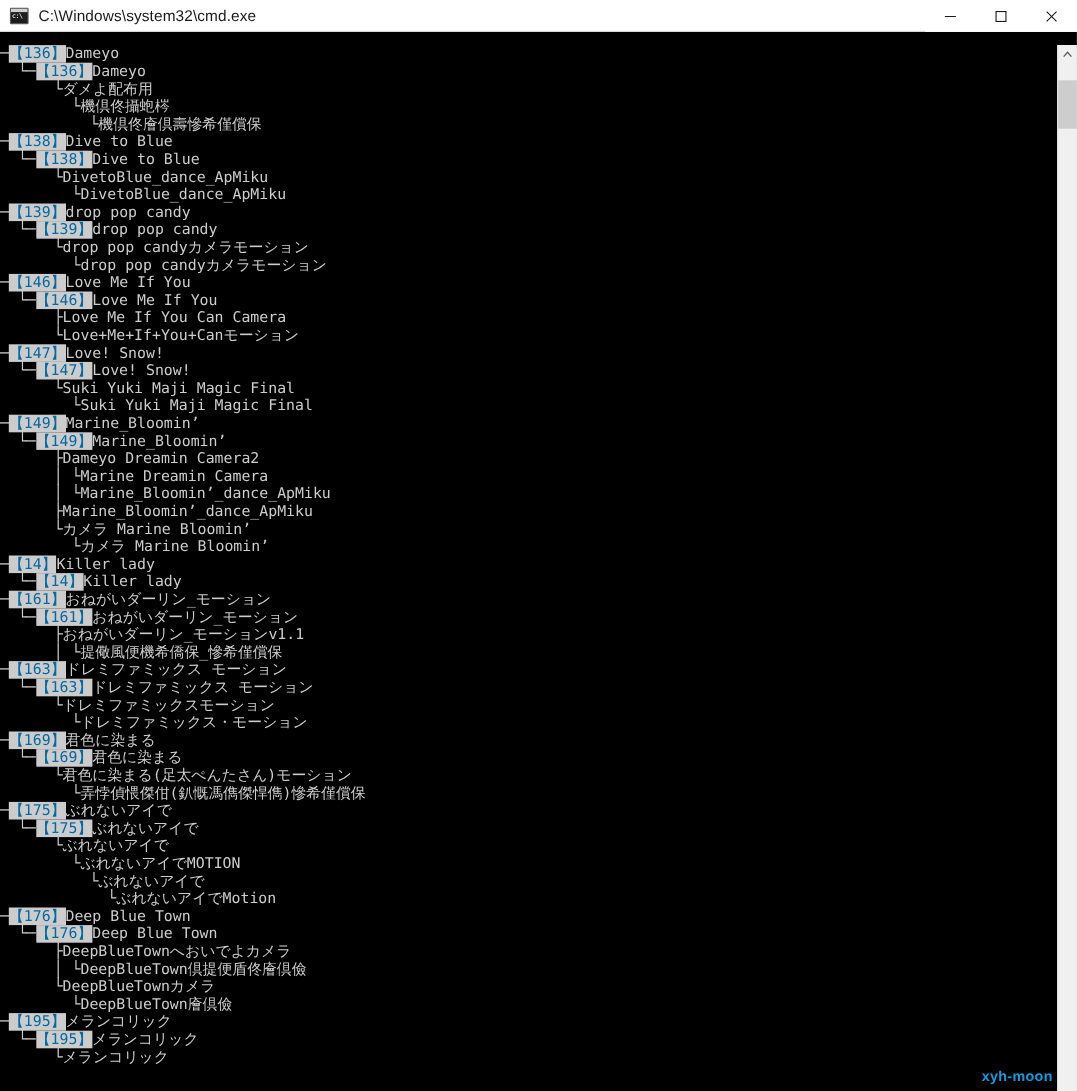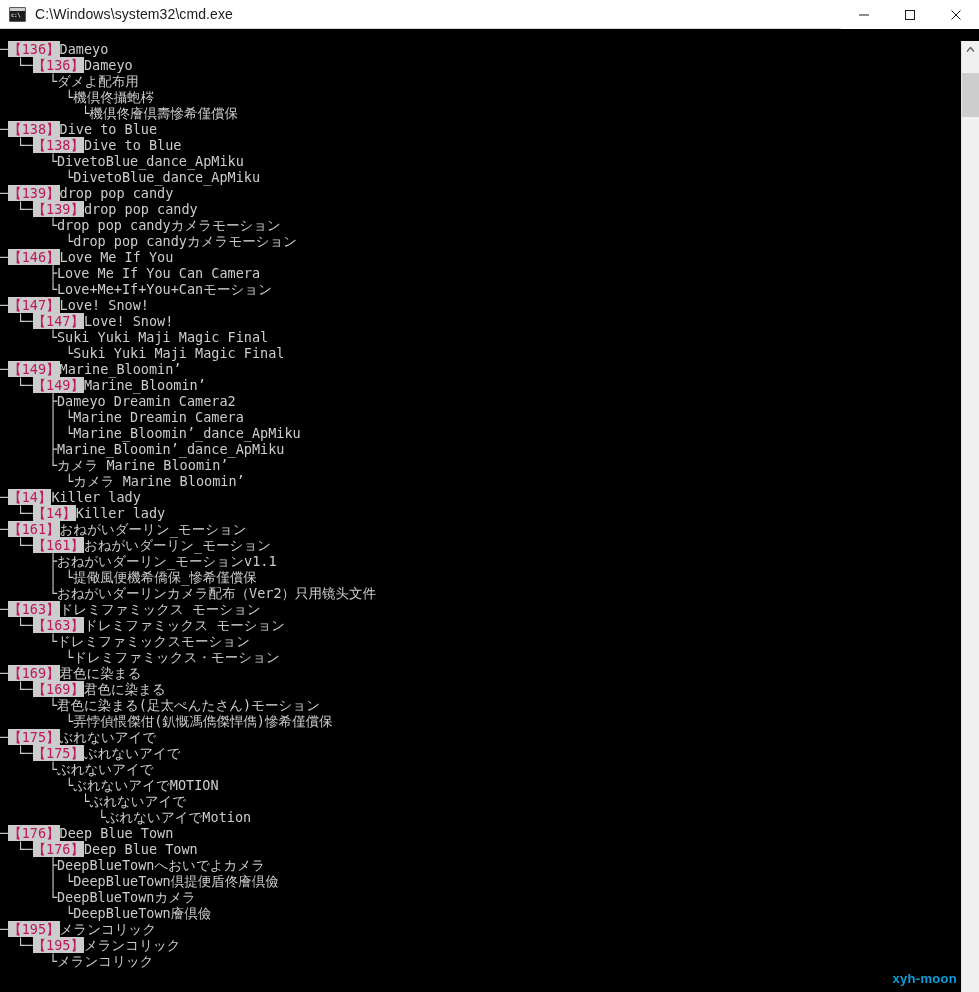--- a/index.html
+++ b/index.html
@@ -109,21 +109,21 @@
     line-height: 16px;
     height: 16px;
     color: #cccccc;
     white-space: pre;
     letter-spacing: 0px;
     margin: 0;
     padding: 0;
   }
   .line .hl {
     background: #cccccc;
-    color: #be185d;
+    color: #0369a1;
   }
   
   .scrollbar {
     width: 18px;
     min-width: 18px;
     background: #f0f0f0;
     border-left: 1px solid #e2e2e2;
     display: flex;
     flex-direction: column;
     box-sizing: border-box;
@@ -201,41 +201,41 @@
         <div class="line">          └機倶佟廥倶壽慘希僅償保</div>
         <div class="line">─<span class="hl">【138】</span>Dive to Blue</div>
         <div class="line">  └─<span class="hl">【138】</span>Dive to Blue</div>
         <div class="line">      └DivetoBlue_dance_ApMiku</div>
         <div class="line">        └DivetoBlue_dance_ApMiku</div>
         <div class="line">─<span class="hl">【139】</span>drop pop candy</div>
         <div class="line">  └─<span class="hl">【139】</span>drop pop candy</div>
         <div class="line">      └drop pop candyカメラモーション</div>
         <div class="line">        └drop pop candyカメラモーション</div>
         <div class="line">─<span class="hl">【146】</span>Love Me If You</div>
+        <div class="line">  └─<span class="hl">【146】</span>Love Me If You</div>
         <div class="line">      ├Love Me If You Can Camera</div>
         <div class="line">      └Love+Me+If+You+Canモーション</div>
         <div class="line">─<span class="hl">【147】</span>Love! Snow!</div>
         <div class="line">  └─<span class="hl">【147】</span>Love! Snow!</div>
         <div class="line">      └Suki Yuki Maji Magic Final</div>
         <div class="line">        └Suki Yuki Maji Magic Final</div>
         <div class="line">─<span class="hl">【149】</span>Marine_Bloomin’</div>
         <div class="line">  └─<span class="hl">【149】</span>Marine_Bloomin’</div>
         <div class="line">      ├Dameyo Dreamin Camera2</div>
         <div class="line">      │ └Marine Dreamin Camera</div>
         <div class="line">      │ └Marine_Bloomin’_dance_ApMiku</div>
         <div class="line">      ├Marine_Bloomin’_dance_ApMiku</div>
         <div class="line">      └カメラ Marine Bloomin’</div>
         <div class="line">        └カメラ Marine Bloomin’</div>
         <div class="line">─<span class="hl">【14】</span>Killer lady</div>
         <div class="line">  └─<span class="hl">【14】</span>Killer lady</div>
         <div class="line">─<span class="hl">【161】</span>おねがいダーリン_モーション</div>
         <div class="line">  └─<span class="hl">【161】</span>おねがいダーリン_モーション</div>
         <div class="line">      ├おねがいダーリン_モーションv1.1</div>
         <div class="line">      │ └提儆風便機希僑保_慘希僅償保</div>
-        <div class="line">      └おねがいダーリンカメラ配布（Ver2）只用镜头文件</div>
         <div class="line">─<span class="hl">【163】</span>ドレミファミックス モーション</div>
         <div class="line">  └─<span class="hl">【163】</span>ドレミファミックス モーション</div>
         <div class="line">      └ドレミファミックスモーション</div>
         <div class="line">        └ドレミファミックス・モーション</div>
         <div class="line">─<span class="hl">【169】</span>君色に染まる</div>
         <div class="line">  └─<span class="hl">【169】</span>君色に染まる</div>
         <div class="line">      └君色に染まる(足太ぺんたさん)モーション</div>
         <div class="line">        └弄悖偵愄傑佄(釟慨馮儁傑悍儁)慘希僅償保</div>
         <div class="line">─<span class="hl">【175】</span>ぶれないアイで</div>
         <div class="line">  └─<span class="hl">【175】</span>ぶれないアイで</div>

